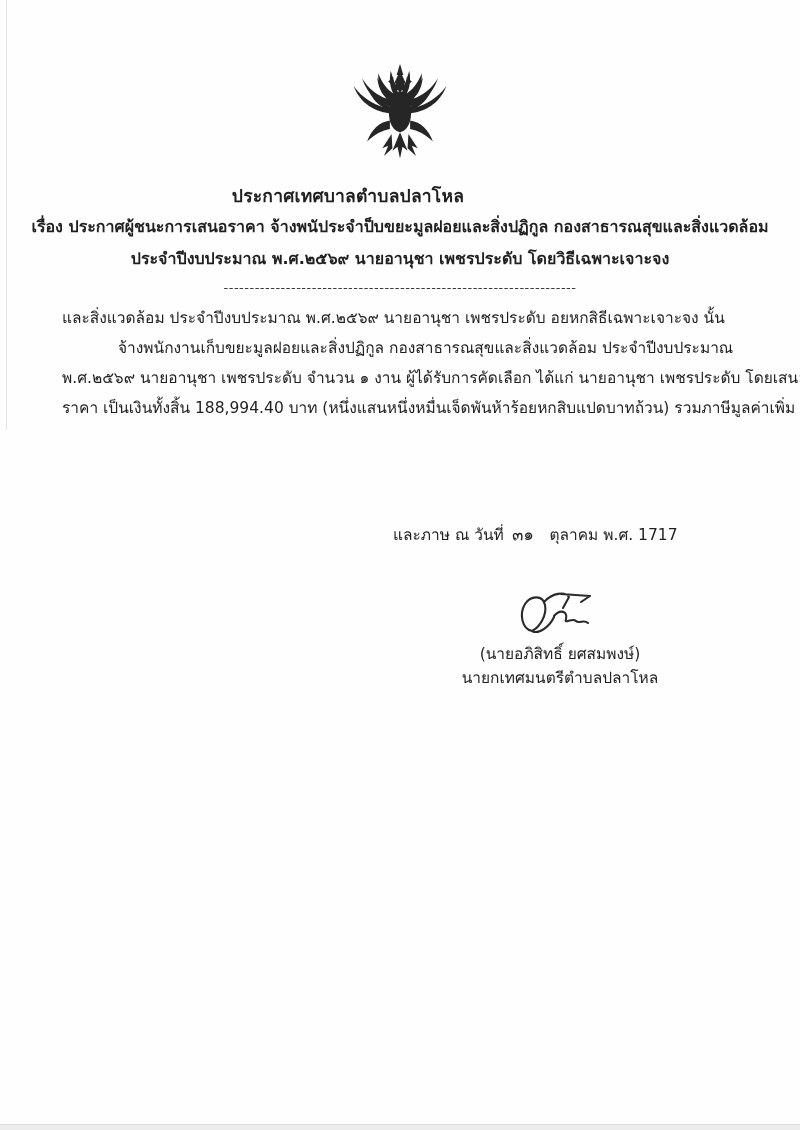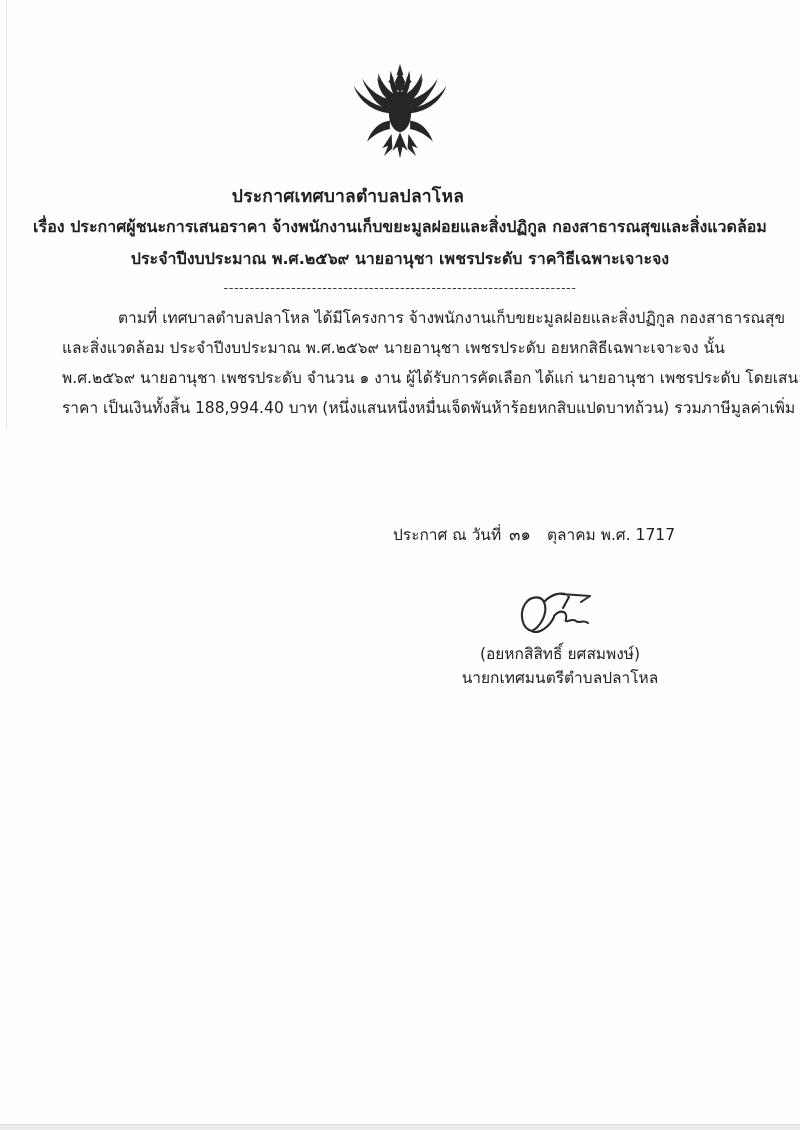--- a/index.html
+++ b/index.html
@@ -153,41 +153,41 @@
 
       <path d="M70 82 L61 104 L67 99 L70 113 L73 99 L79 104 Z"></path>
 
       <path d="M60 84 L49 101 L56 98 L51 110 L61 101 Z"></path>
       <path d="M80 84 L91 101 L84 98 L89 110 L79 101 Z"></path>
     </g>
   </svg>
 </div>
 
 <div class="abs doc-title">ประกาศเทศบาลตำบลปลาโหล</div>
-<div class="abs subject-line1">เรื่อง ประกาศผู้ชนะการเสนอราคา จ้างพนักงานเก็บขยะมูลฝอยและสิ่งปฏิกูล กองสาธารณสุขและสิ่งแวดล้อม</div>
-<div class="abs subject-line2">ประจำปีงบประมาณ พ.ศ.๒๕๖๙ นายอานุชา เพชรประดับ ราคาิธีเฉพาะเจาะจง</div>
+<div class="abs subject-line1">เรื่อง ประกาศผู้ชนะการเสนอราคา จ้างพนัประจำป็บขยะมูลฝอยและสิ่งปฏิกูล กองสาธารณสุขและสิ่งแวดล้อม</div>
+<div class="abs subject-line2">ประจำปีงบประมาณ พ.ศ.๒๕๖๙ นายอานุชา เพชรประดับ โดยวิธีเฉพาะเจาะจง</div>
 <div class="abs divider">--------------------------------------------------------------------</div>
 
 <div class="abs body-block">
-  <div class="body-line indent">ตามที่ เทศบาลตำบลปลาโหล ได้มีโครงการ จ้างพนักงานเก็บขยะมูลฝอยและสิ่งปฏิกูล กองสาธารณสุข</div>
   <div class="body-line">และสิ่งแวดล้อม ประจำปีงบประมาณ พ.ศ.๒๕๖๙ นายอานุชา เพชรประดับ อยหกสิธีเฉพาะเจาะจง  นั้น</div>
+  <div class="body-line indent">จ้างพนักงานเก็บขยะมูลฝอยและสิ่งปฏิกูล กองสาธารณสุขและสิ่งแวดล้อม ประจำปีงบประมาณ</div>
   <div class="body-line">พ.ศ.๒๕๖๙ นายอานุชา เพชรประดับ จำนวน ๑ งาน ผู้ได้รับการคัดเลือก ได้แก่ นายอานุชา เพชรประดับ โดยเสนอ</div>
   <div class="body-line">ราคา เป็นเงินทั้งสิ้น 188,994.40 บาท (หนึ่งแสนหนึ่งหมื่นเจ็ดพันห้าร้อยหกสิบแปดบาทถ้วน) รวมภาษีมูลค่าเพิ่ม</div>
 </div>
 
 <div class="abs date-line">
-  <span>ประกาศ ณ วันที่</span><span class="date-day">๓๑</span><span>ตุลาคม พ.ศ. 1717</span>
+  <span>และภาษ ณ วันที่</span><span class="date-day">๓๑</span><span>ตุลาคม พ.ศ. 1717</span>
 </div>
 
 <div class="abs sig-block">
   <div class="sig-mark">
     <svg viewBox="0 0 100 56" xmlns="http://www.w3.org/2000/svg" aria-hidden="true">
       <path d="M22 42 C12 40 9 25 15 15 C21 6 33 6 35 16 C37 26 30 38 22 42 C29 46 40 37 44 28
                M34 13 C42 4 55 2 59 8 L53 19
                M44 27 C50 20 58 22 56 30 C54 36 62 28 66 32 C69 35 74 30 78 34
                M51 5 L80 7 L71 13" stroke="#2a2a2a" stroke-width="2.1" fill="none" stroke-linecap="round" stroke-linejoin="round"></path>
     </svg>
   </div>
-  <div class="sig-name">(อยหกสิสิทธิ์ ยศสมพงษ์)</div>
+  <div class="sig-name">(นายอภิสิทธิ์ ยศสมพงษ์)</div>
   <div class="sig-title">นายกเทศมนตรีตำบลปลาโหล</div>
 </div>
 
 <div class="abs scan-edge-bottom"></div>
 
 </body></html>

